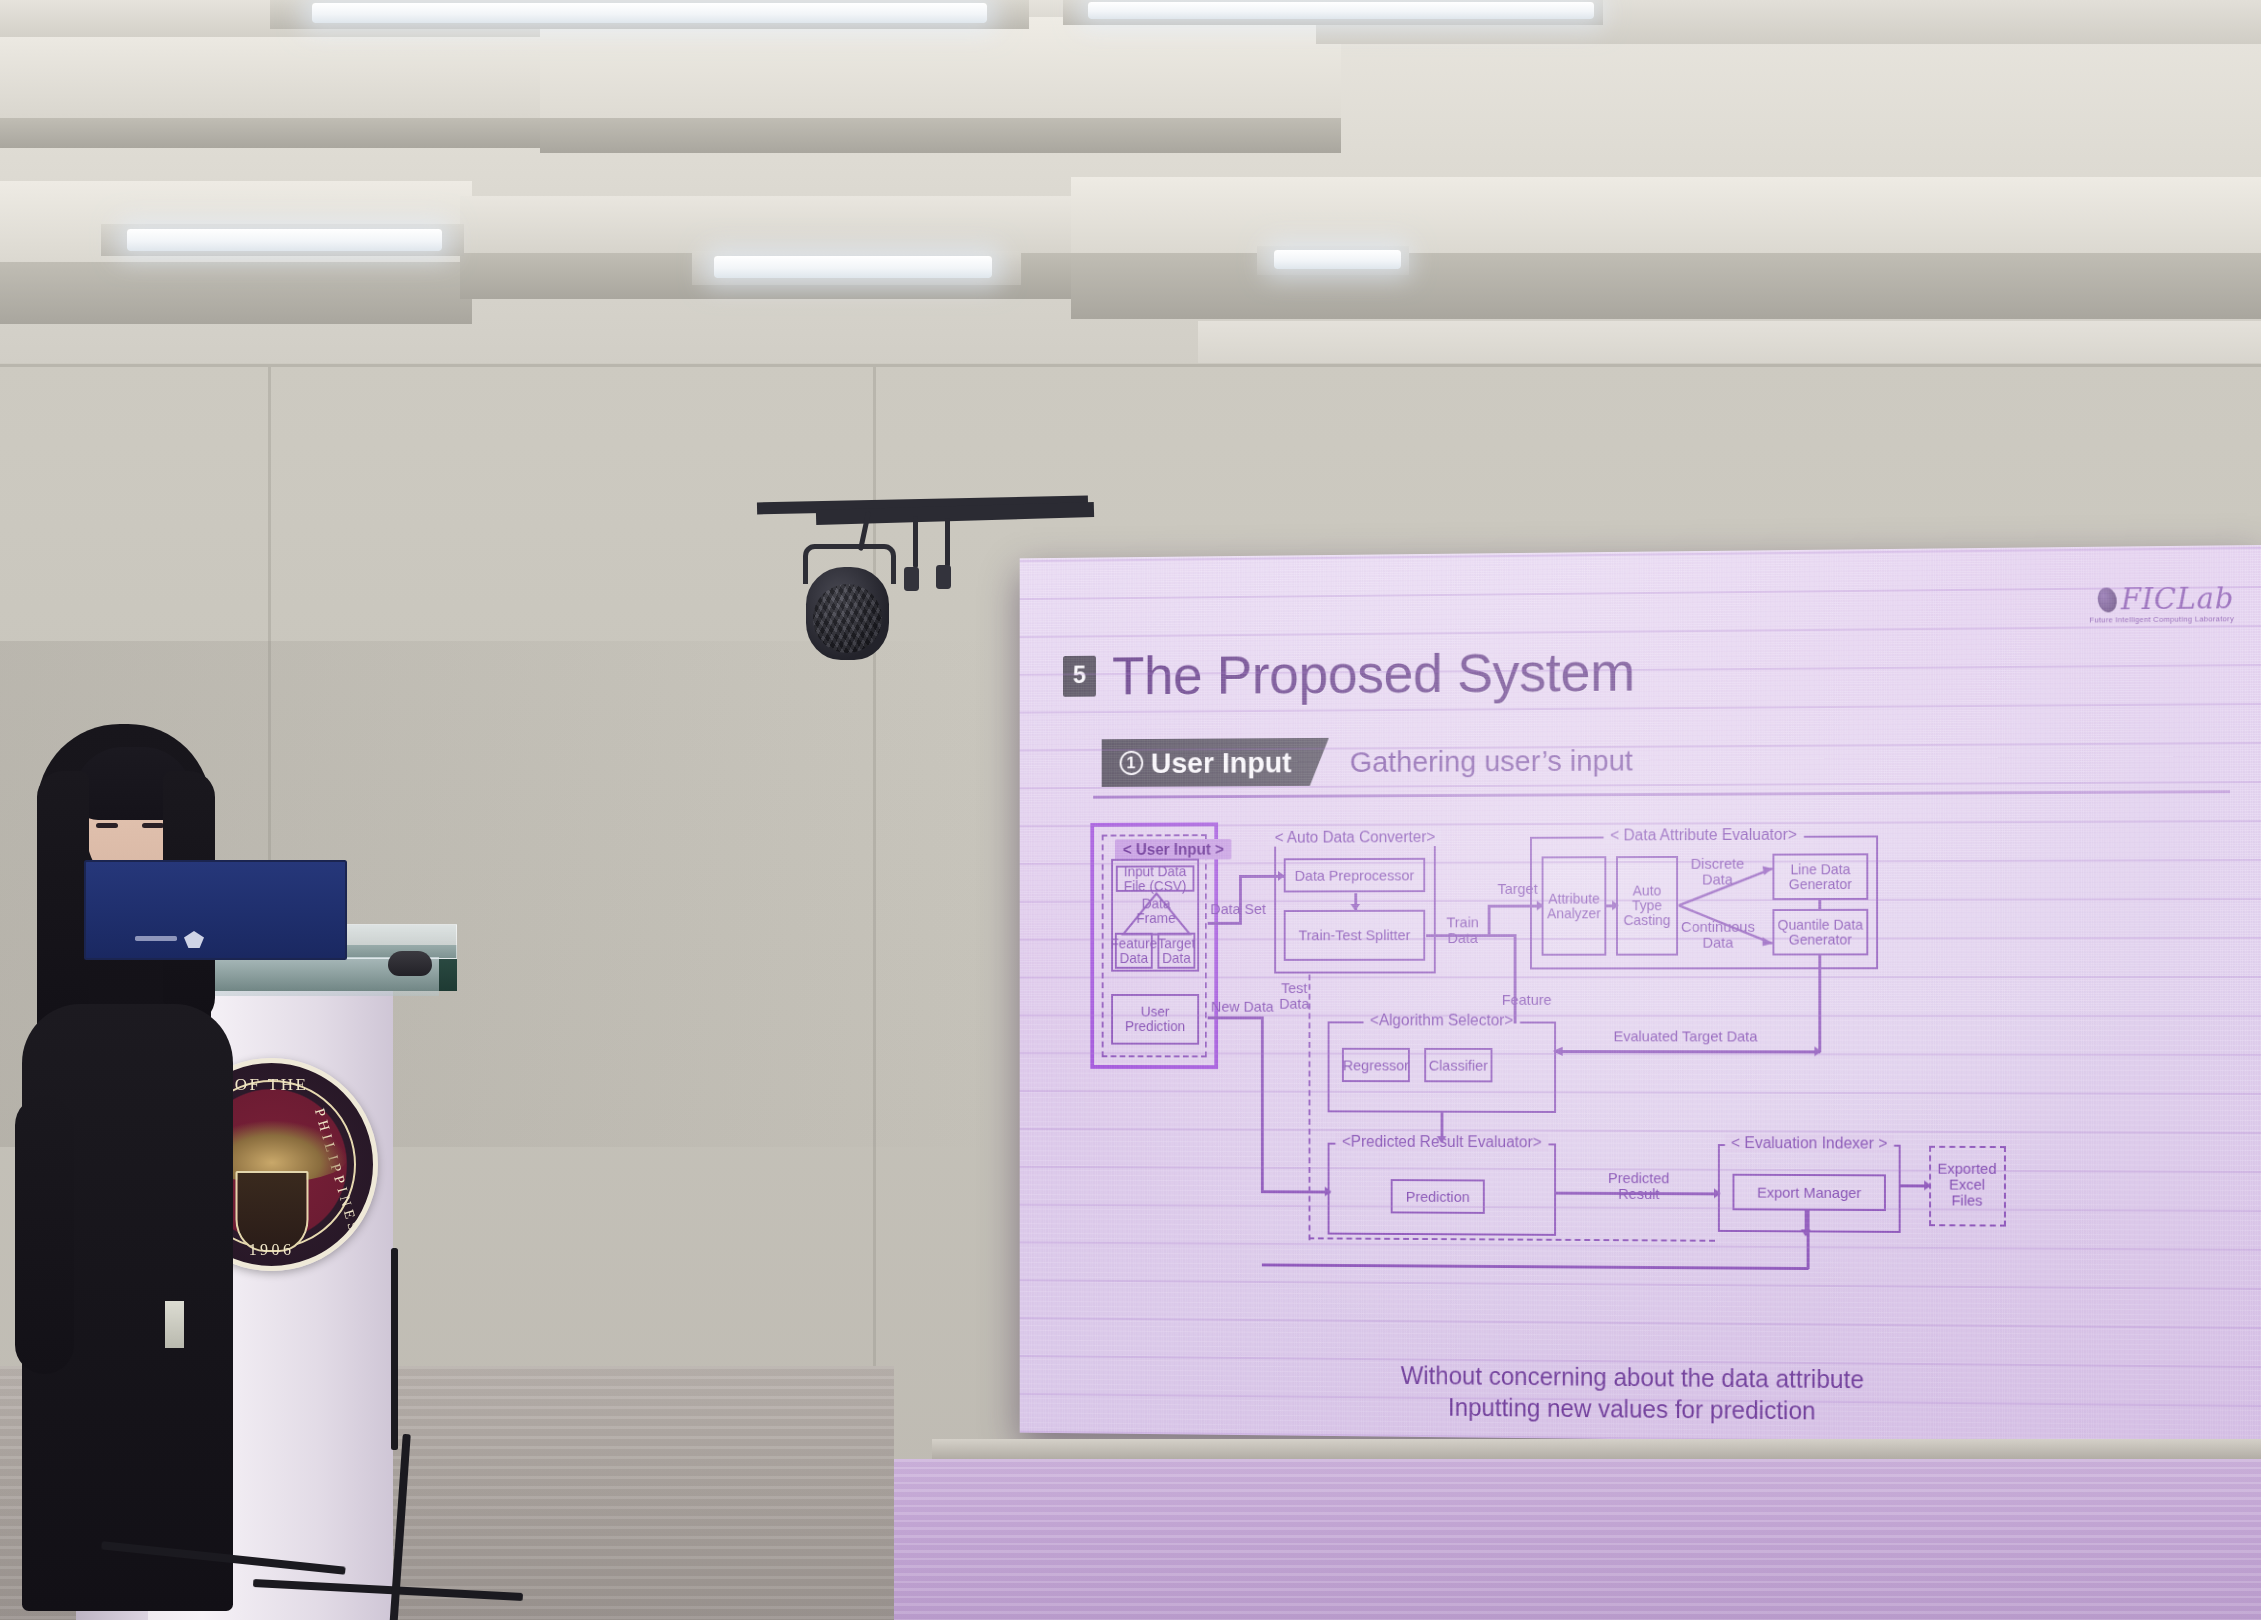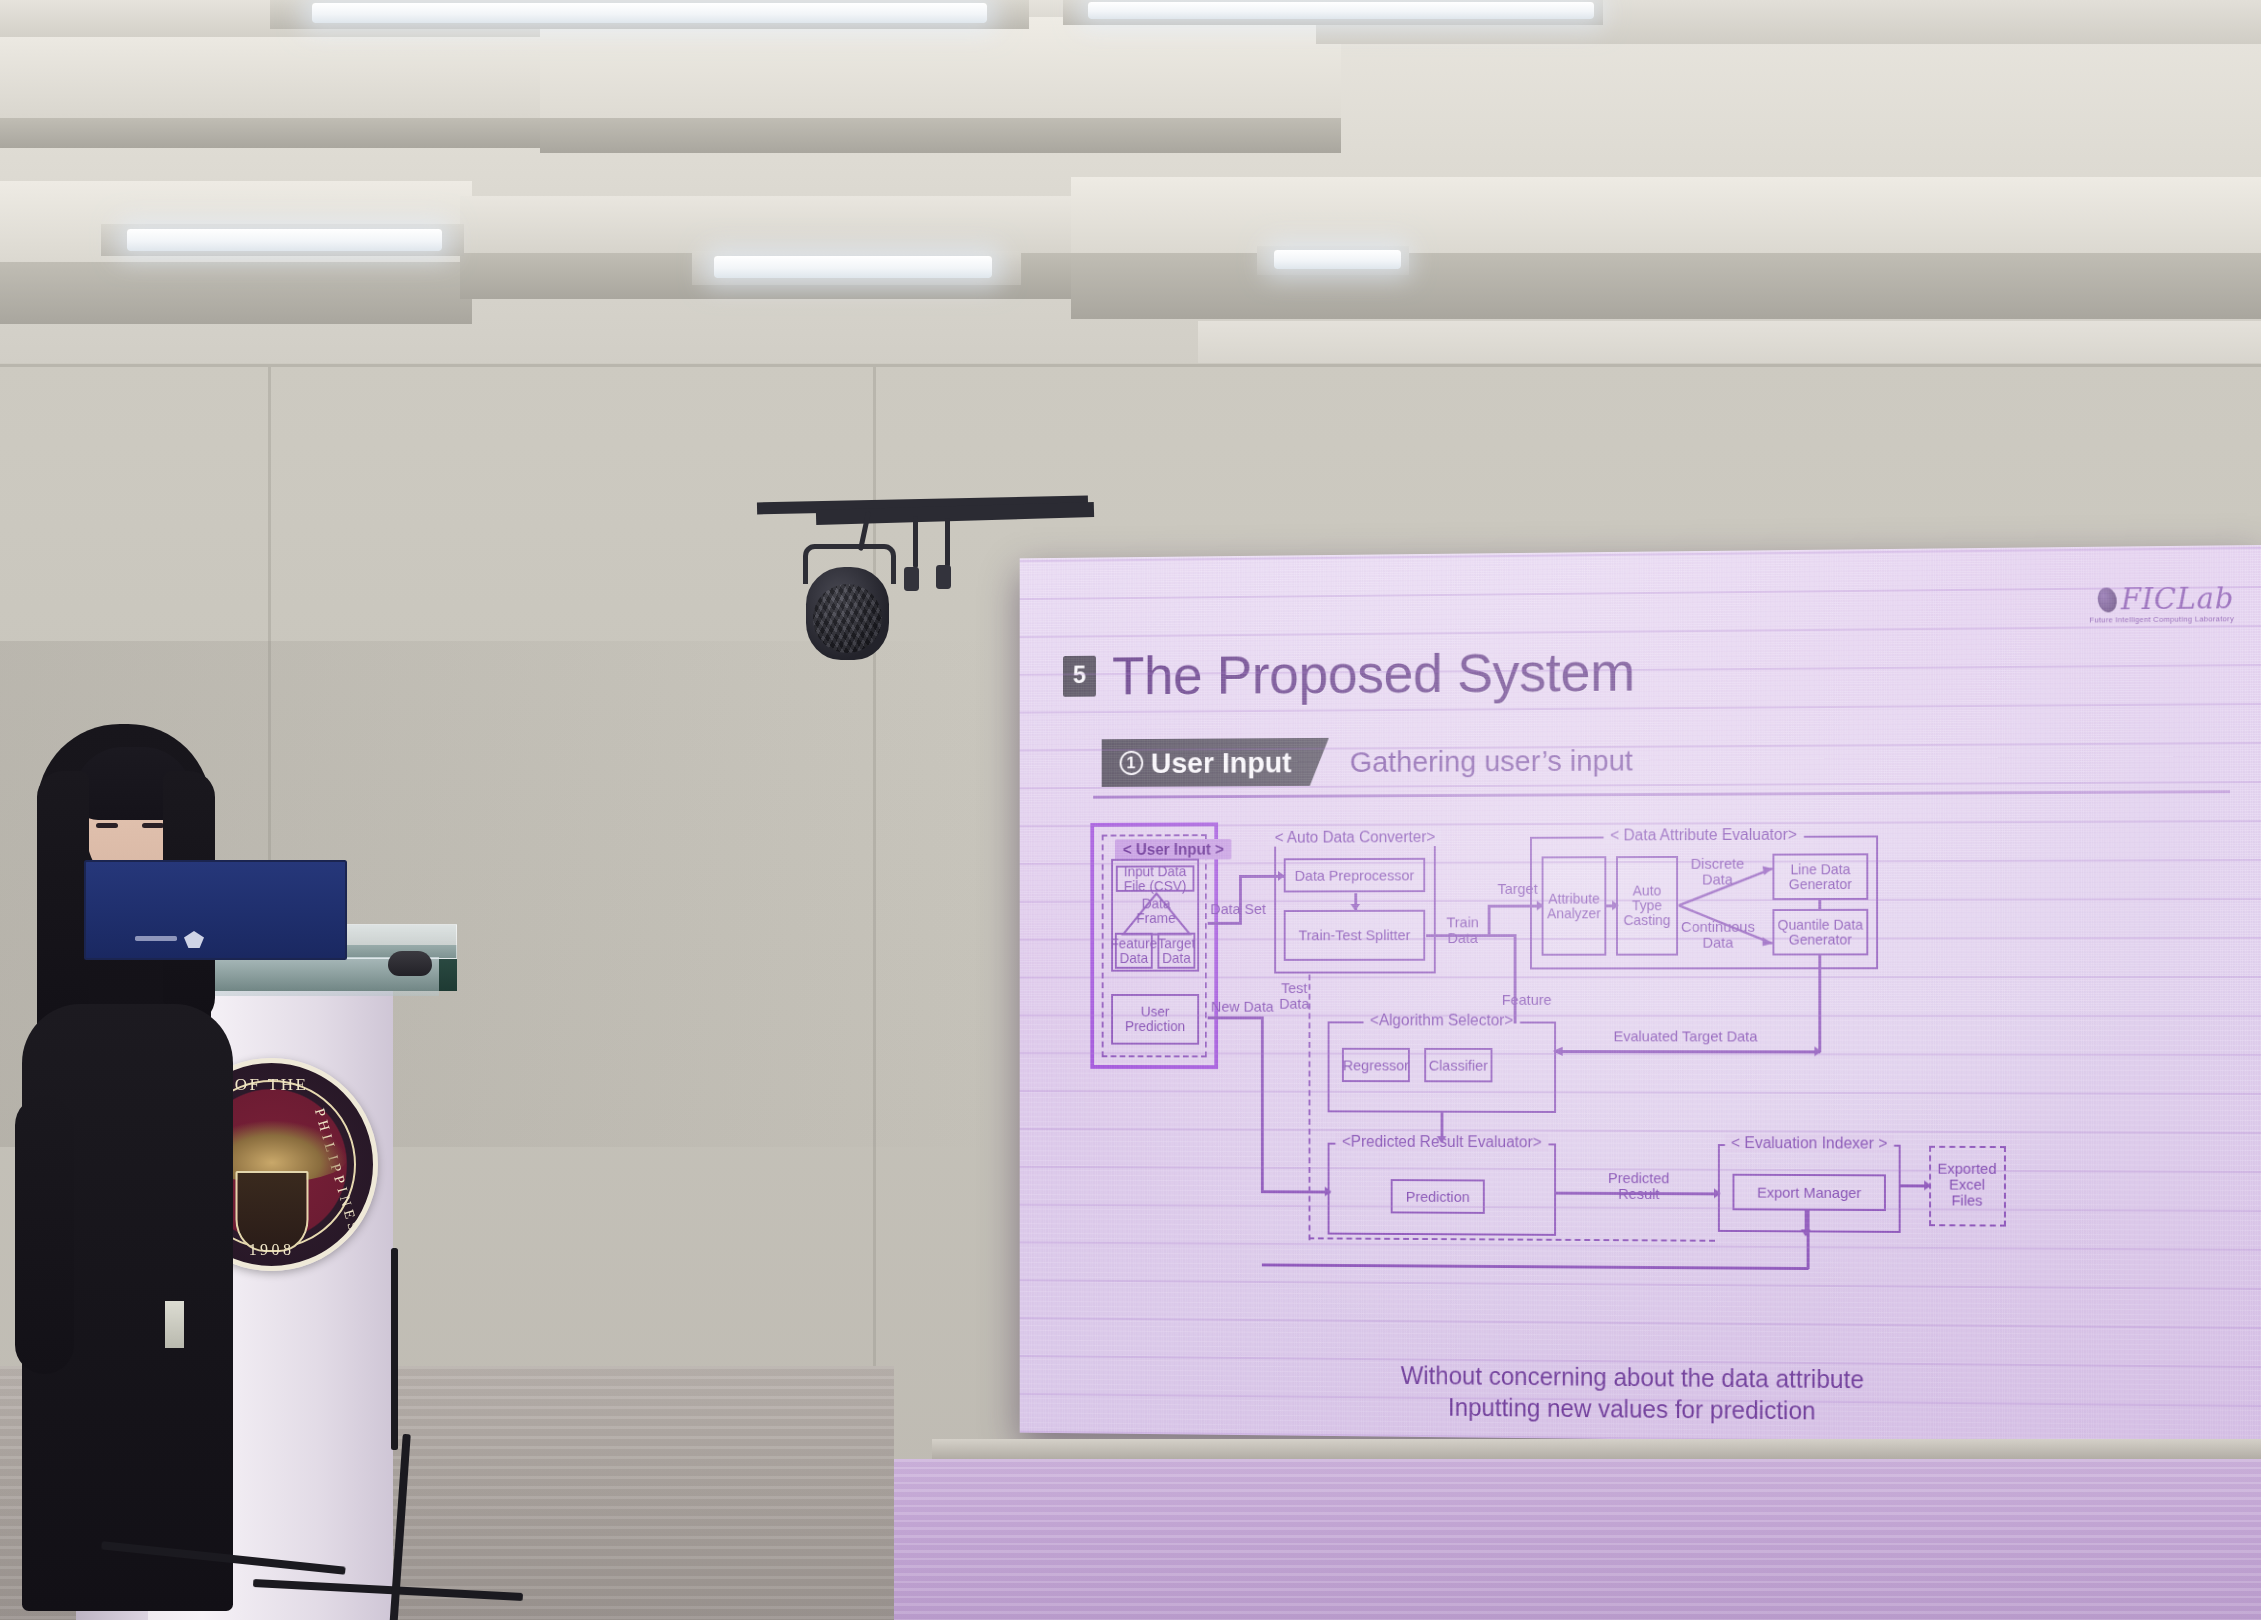--- a/index.html
+++ b/index.html
@@ -404,21 +404,21 @@
   <div class="podium-glass"></div>
   <div class="podium-glass2"></div>
 
   <div class="podium-seal">
     <div class="seal-ring"></div>
     <div class="seal-txt seal-top">OF THE</div>
     <div class="seal-txt seal-left">UNIVERSITY</div>
     <div class="seal-txt seal-right">PHILIPPINES</div>
     <div class="seal-eagle"></div>
     <div class="seal-shield"></div>
-    <div class="seal-txt seal-year">1908</div>
+    <div class="seal-txt seal-year">1906</div>
   </div>
 
   <div class="person">
     <div class="p-hair-back"></div>
     <div class="p-face"></div>
     <div class="p-eye" style="left:81px;top:123px;"></div>
     <div class="p-eye" style="left:127px;top:123px;"></div>
     <div class="p-bangs"></div>
     <div class="p-hair-l"></div>
     <div class="p-hair-r"></div>

